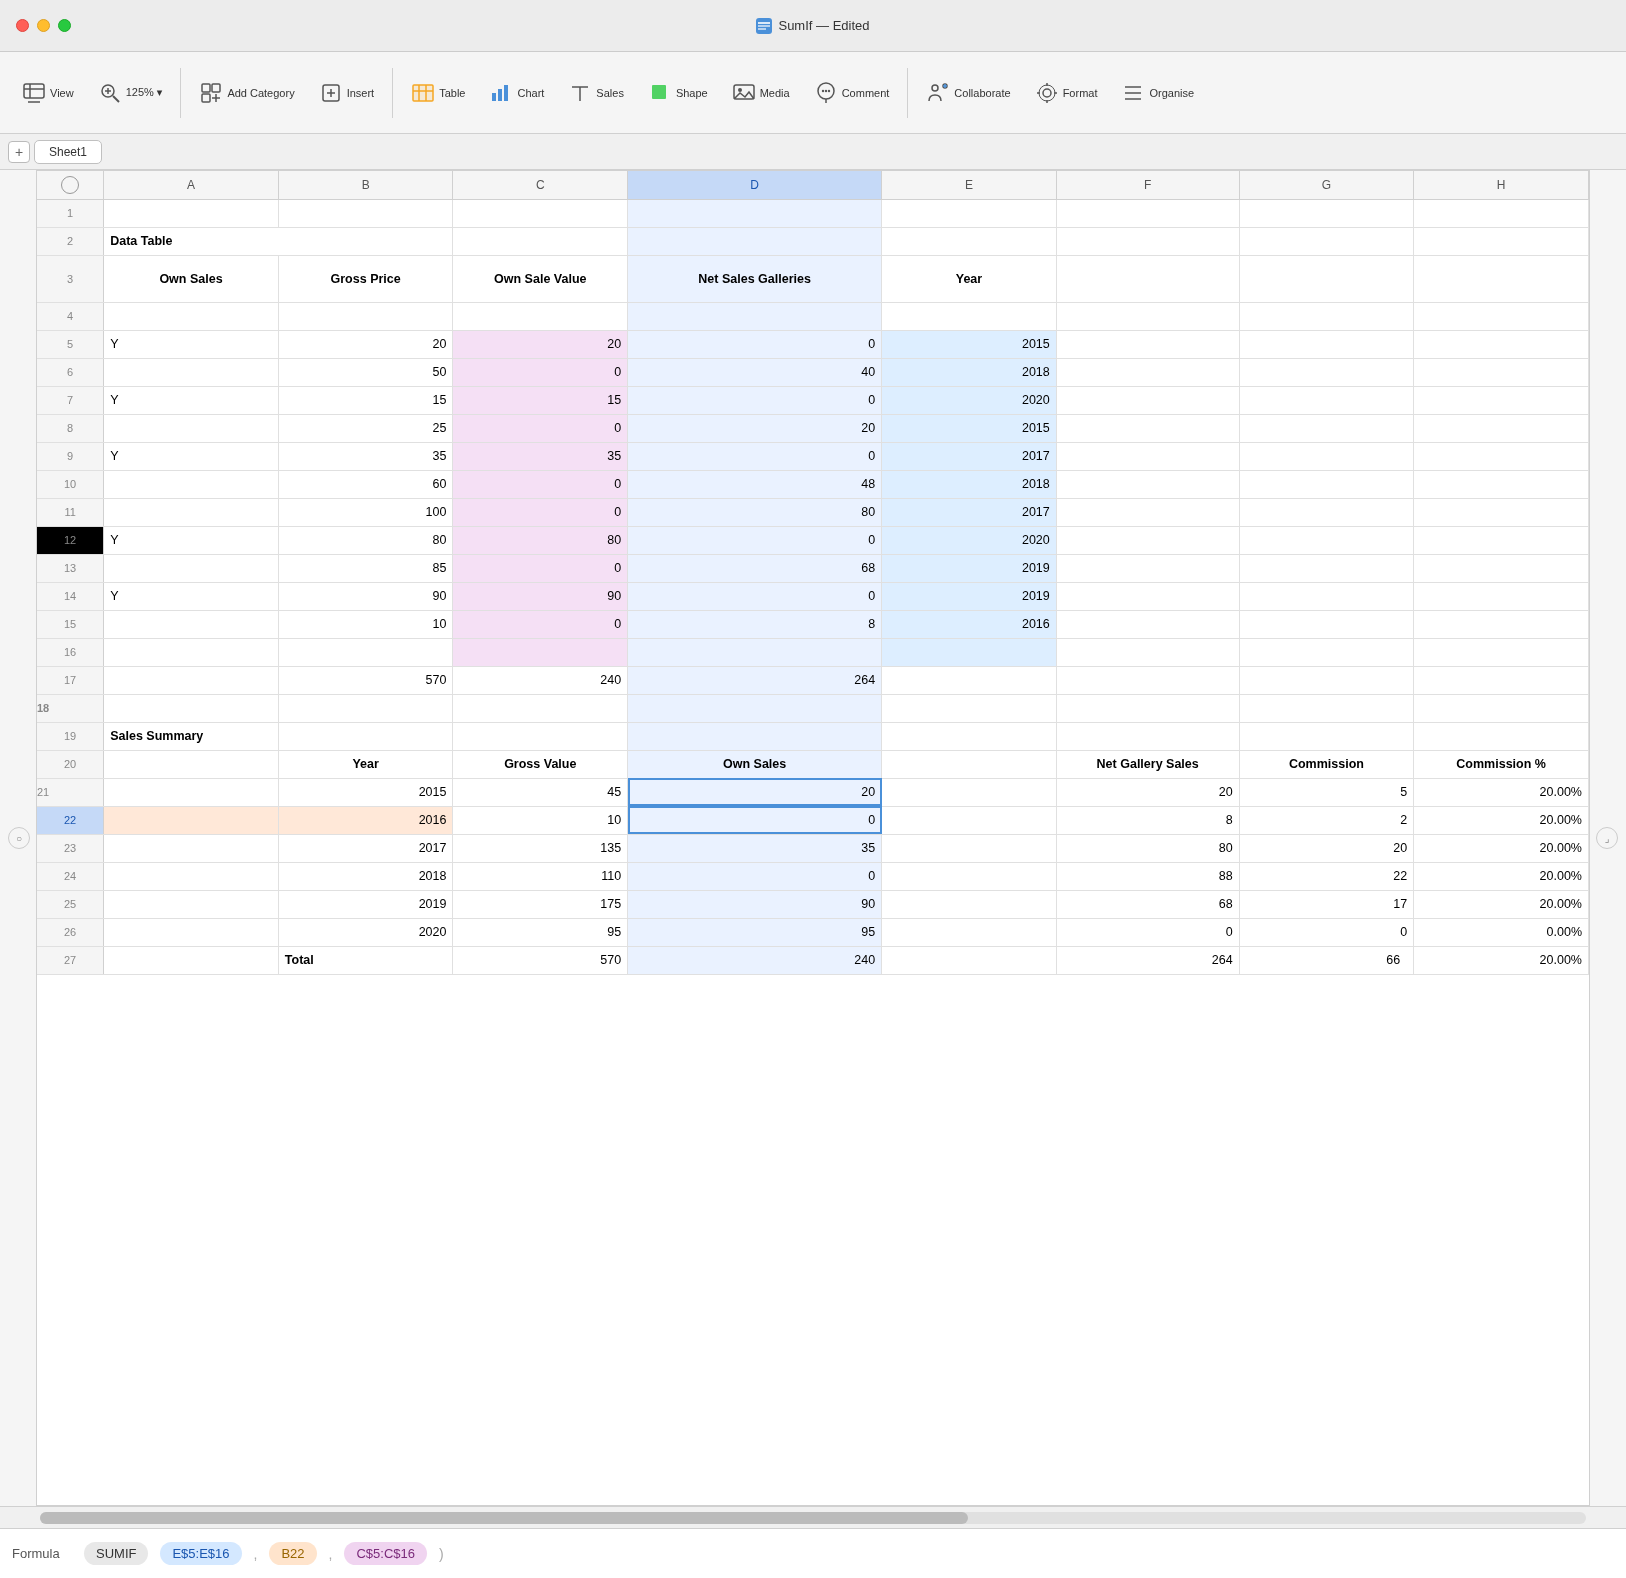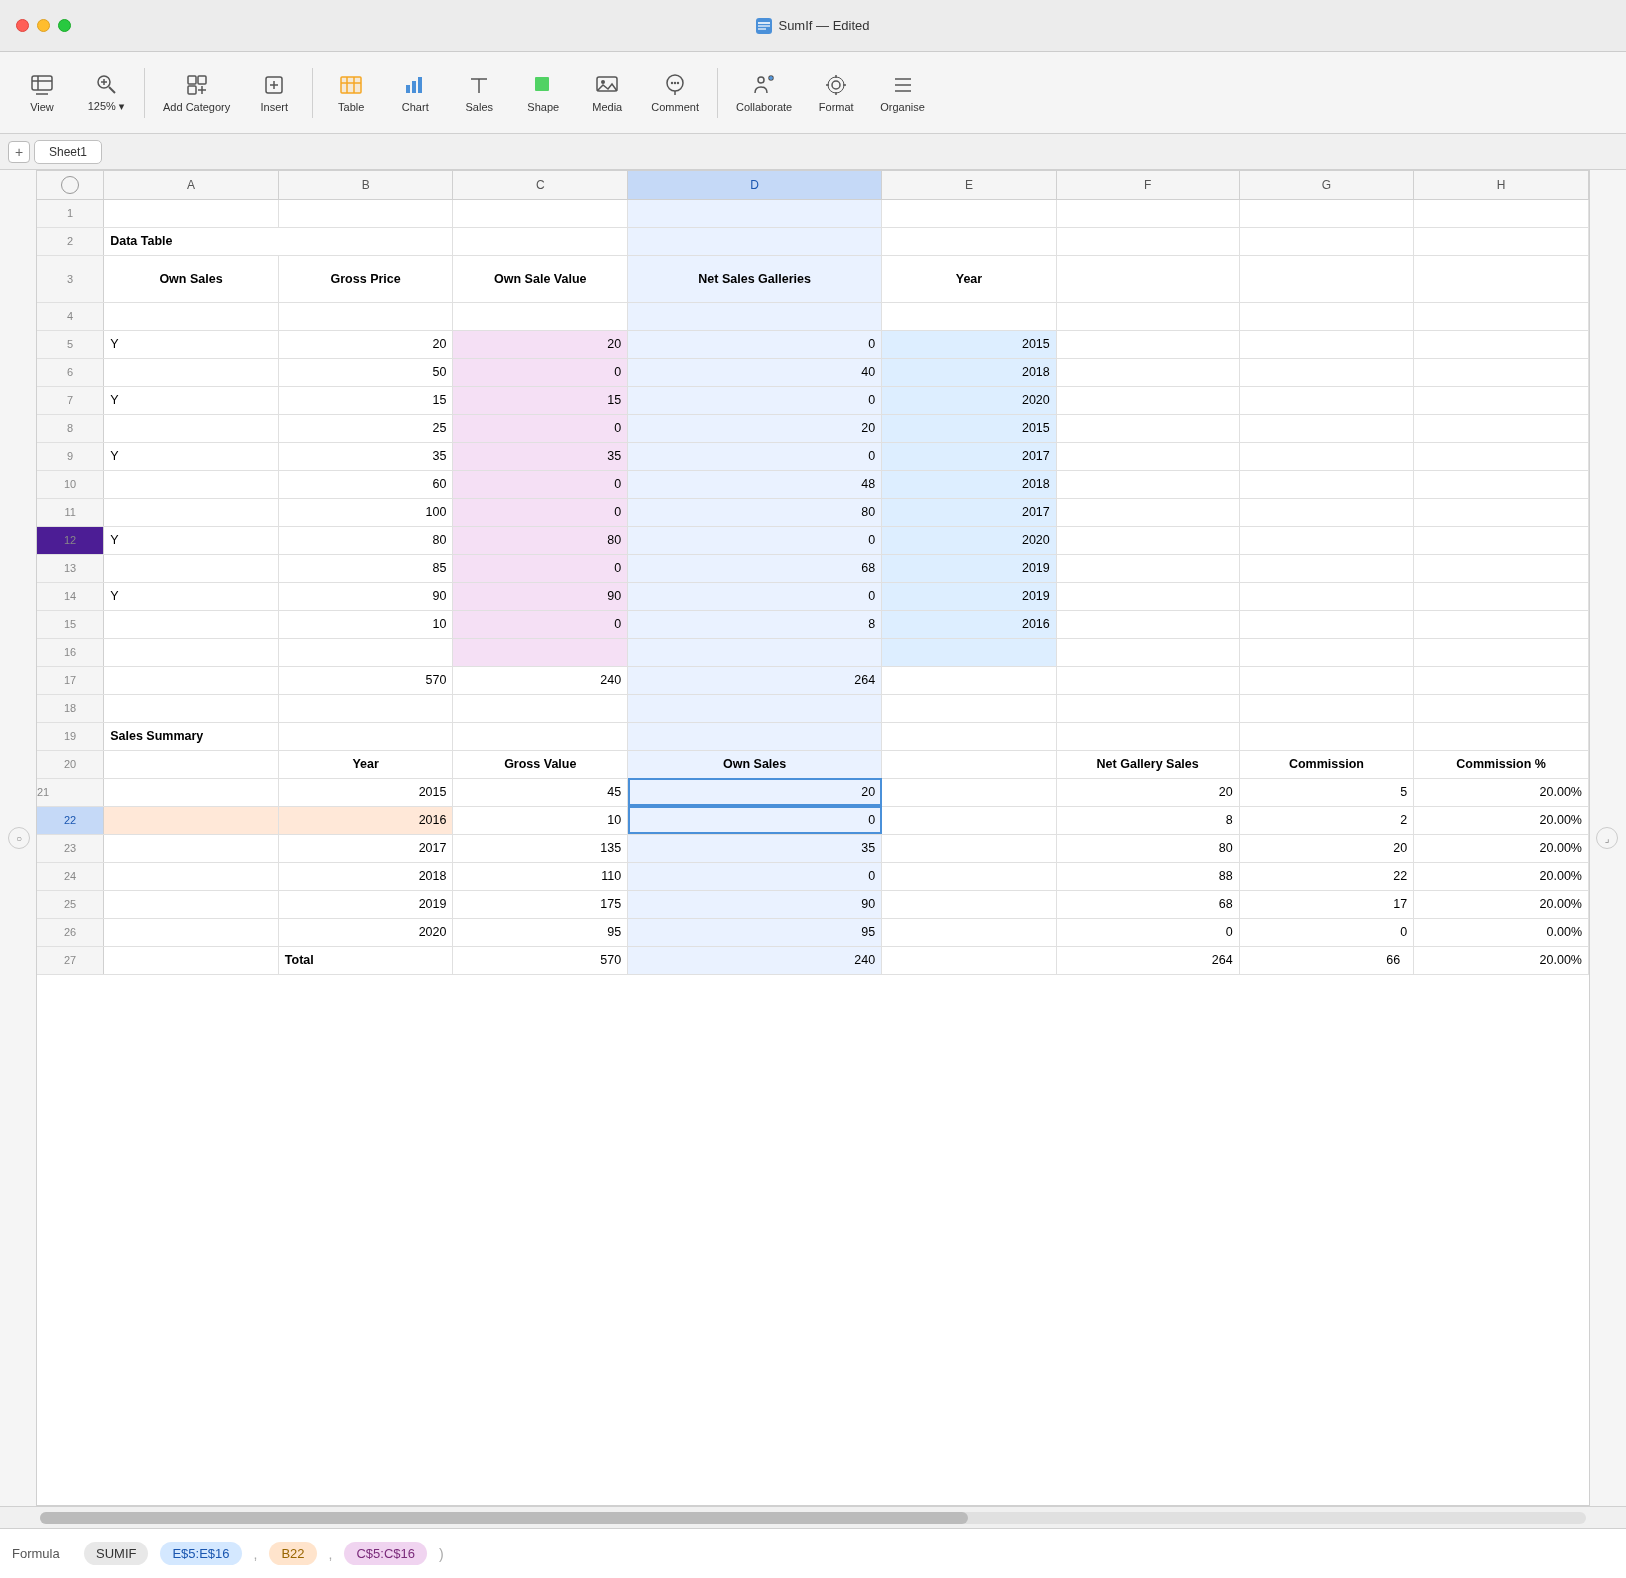--- a/index.html
+++ b/index.html
@@ -32,21 +32,21 @@
       height: 82px;
       background: #f5f5f5;
       border-bottom: 1px solid #d0d0d0;
       display: flex;
       align-items: center;
       padding: 0 12px;
       gap: 4px;
     }
     .toolbar-item {
       display: flex;
-      flex-direction: column;
+      flex-direction: row;
       align-items: center;
       justify-content: center;
       padding: 6px 10px;
       border-radius: 6px;
       cursor: pointer;
       min-width: 60px;
       gap: 4px;
     }
     .toolbar-item .tb-label { font-size: 11px; color: #333; }
     .toolbar-divider { width: 1px; height: 50px; background: #d0d0d0; margin: 0 4px; }
@@ -427,21 +427,21 @@
             <td style="height: 28px; border-right: 1px solid rgb(224, 224, 224); border-bottom: 1px solid rgb(224, 224, 224); padding: 0px 6px; vertical-align: middle; font-size: 12.5px; white-space: nowrap;"></td>
             <td style="height: 28px; border-right: 1px solid rgb(224, 224, 224); border-bottom: 1px solid rgb(224, 224, 224); padding: 0px 6px; vertical-align: middle; font-size: 12.5px; white-space: nowrap; text-align: right;">100</td>
             <td style="height: 28px; border-right: 1px solid rgb(224, 224, 224); border-bottom: 1px solid rgb(224, 224, 224); padding: 0px 6px; vertical-align: middle; font-size: 12.5px; white-space: nowrap; text-align: right; background: rgb(245, 224, 245);">0</td>
             <td style="height: 28px; border-right: 1px solid rgb(224, 224, 224); border-bottom: 1px solid rgb(224, 224, 224); padding: 0px 6px; vertical-align: middle; font-size: 12.5px; white-space: nowrap; text-align: right; background: rgb(234, 242, 255);">80</td>
             <td style="height: 28px; border-right: 1px solid rgb(224, 224, 224); border-bottom: 1px solid rgb(224, 224, 224); padding: 0px 6px; vertical-align: middle; font-size: 12.5px; white-space: nowrap; text-align: right; background: rgb(221, 238, 255);">2017</td>
             <td style="height: 28px; border-right: 1px solid rgb(224, 224, 224); border-bottom: 1px solid rgb(224, 224, 224); padding: 0px 6px; vertical-align: middle; font-size: 12.5px; white-space: nowrap;"></td>
             <td style="height: 28px; border-right: 1px solid rgb(224, 224, 224); border-bottom: 1px solid rgb(224, 224, 224); padding: 0px 6px; vertical-align: middle; font-size: 12.5px; white-space: nowrap;"></td>
             <td style="height: 28px; border-right: 1px solid rgb(224, 224, 224); border-bottom: 1px solid rgb(224, 224, 224); padding: 0px 6px; vertical-align: middle; font-size: 12.5px; white-space: nowrap;"></td>
           </tr>
           <tr>
-            <th style="width: 42px; min-width: 42px; height: 28px; border-right: 1px solid rgb(208, 208, 208); border-bottom: 1px solid rgb(224, 224, 224); background: #4c1d95; text-align: center; font-weight: 400; font-size: 11px; color: rgb(136, 136, 136); vertical-align: middle;">12</th>
+            <th style="width: 42px; min-width: 42px; height: 28px; border-right: 1px solid rgb(208, 208, 208); border-bottom: 1px solid rgb(224, 224, 224); background: #000000; text-align: center; font-weight: 400; font-size: 11px; color: rgb(136, 136, 136); vertical-align: middle;">12</th>
             <td style="height: 28px; border-right: 1px solid rgb(224, 224, 224); border-bottom: 1px solid rgb(224, 224, 224); padding: 0px 6px; vertical-align: middle; font-size: 12.5px; white-space: nowrap;">Y</td>
             <td style="height: 28px; border-right: 1px solid rgb(224, 224, 224); border-bottom: 1px solid rgb(224, 224, 224); padding: 0px 6px; vertical-align: middle; font-size: 12.5px; white-space: nowrap; text-align: right;">80</td>
             <td style="height: 28px; border-right: 1px solid rgb(224, 224, 224); border-bottom: 1px solid rgb(224, 224, 224); padding: 0px 6px; vertical-align: middle; font-size: 12.5px; white-space: nowrap; text-align: right; background: rgb(245, 224, 245);">80</td>
             <td style="height: 28px; border-right: 1px solid rgb(224, 224, 224); border-bottom: 1px solid rgb(224, 224, 224); padding: 0px 6px; vertical-align: middle; font-size: 12.5px; white-space: nowrap; text-align: right; background: rgb(234, 242, 255);">0</td>
             <td style="height: 28px; border-right: 1px solid rgb(224, 224, 224); border-bottom: 1px solid rgb(224, 224, 224); padding: 0px 6px; vertical-align: middle; font-size: 12.5px; white-space: nowrap; text-align: right; background: rgb(221, 238, 255);">2020</td>
             <td style="height: 28px; border-right: 1px solid rgb(224, 224, 224); border-bottom: 1px solid rgb(224, 224, 224); padding: 0px 6px; vertical-align: middle; font-size: 12.5px; white-space: nowrap;"></td>
             <td style="height: 28px; border-right: 1px solid rgb(224, 224, 224); border-bottom: 1px solid rgb(224, 224, 224); padding: 0px 6px; vertical-align: middle; font-size: 12.5px; white-space: nowrap;"></td>
             <td style="height: 28px; border-right: 1px solid rgb(224, 224, 224); border-bottom: 1px solid rgb(224, 224, 224); padding: 0px 6px; vertical-align: middle; font-size: 12.5px; white-space: nowrap;"></td>
           </tr>
           <tr>
@@ -493,21 +493,21 @@
             <td style="height: 28px; border-right: 1px solid rgb(224, 224, 224); border-bottom: 1px solid rgb(224, 224, 224); padding: 0px 6px; vertical-align: middle; font-size: 12.5px; white-space: nowrap;"></td>
             <td style="height: 28px; border-right: 1px solid rgb(224, 224, 224); border-bottom: 1px solid rgb(224, 224, 224); padding: 0px 6px; vertical-align: middle; font-size: 12.5px; white-space: nowrap; text-align: right;">570</td>
             <td style="height: 28px; border-right: 1px solid rgb(224, 224, 224); border-bottom: 1px solid rgb(224, 224, 224); padding: 0px 6px; vertical-align: middle; font-size: 12.5px; white-space: nowrap; text-align: right;">240</td>
             <td style="height: 28px; border-right: 1px solid rgb(224, 224, 224); border-bottom: 1px solid rgb(224, 224, 224); padding: 0px 6px; vertical-align: middle; font-size: 12.5px; white-space: nowrap; text-align: right; background: rgb(234, 242, 255);">264</td>
             <td style="height: 28px; border-right: 1px solid rgb(224, 224, 224); border-bottom: 1px solid rgb(224, 224, 224); padding: 0px 6px; vertical-align: middle; font-size: 12.5px; white-space: nowrap;"></td>
             <td style="height: 28px; border-right: 1px solid rgb(224, 224, 224); border-bottom: 1px solid rgb(224, 224, 224); padding: 0px 6px; vertical-align: middle; font-size: 12.5px; white-space: nowrap;"></td>
             <td style="height: 28px; border-right: 1px solid rgb(224, 224, 224); border-bottom: 1px solid rgb(224, 224, 224); padding: 0px 6px; vertical-align: middle; font-size: 12.5px; white-space: nowrap;"></td>
             <td style="height: 28px; border-right: 1px solid rgb(224, 224, 224); border-bottom: 1px solid rgb(224, 224, 224); padding: 0px 6px; vertical-align: middle; font-size: 12.5px; white-space: nowrap;"></td>
           </tr>
           <tr>
-            <th style="width: 42px; min-width: 42px; height: 28px; border-right: 1px solid rgb(208, 208, 208); border-bottom: 1px solid rgb(224, 224, 224); background: rgb(245, 245, 245); text-align: center; font-weight: 400; font-size: 11px; color: rgb(136, 136, 136); vertical-align: middle;">18</th>
+            <th style="width: 42px; min-width: 42px; height: 28px; border-right: 1px solid rgb(208, 208, 208); border-bottom: 1px solid rgb(224, 224, 224); background: rgb(245, 245, 245); text-align: left; font-weight: 700; font-size: 11px; color: rgb(136, 136, 136); vertical-align: middle;">18</th>
             <td style="height: 28px; border-right: 1px solid rgb(224, 224, 224); border-bottom: 1px solid rgb(224, 224, 224); padding: 0px 6px; vertical-align: middle; font-size: 12.5px; white-space: nowrap;"></td>
             <td style="height: 28px; border-right: 1px solid rgb(224, 224, 224); border-bottom: 1px solid rgb(224, 224, 224); padding: 0px 6px; vertical-align: middle; font-size: 12.5px; white-space: nowrap;"></td>
             <td style="height: 28px; border-right: 1px solid rgb(224, 224, 224); border-bottom: 1px solid rgb(224, 224, 224); padding: 0px 6px; vertical-align: middle; font-size: 12.5px; white-space: nowrap;"></td>
             <td style="height: 28px; border-right: 1px solid rgb(224, 224, 224); border-bottom: 1px solid rgb(224, 224, 224); padding: 0px 6px; vertical-align: middle; font-size: 12.5px; white-space: nowrap; background: rgb(234, 242, 255);"></td>
             <td style="height: 28px; border-right: 1px solid rgb(224, 224, 224); border-bottom: 1px solid rgb(224, 224, 224); padding: 0px 6px; vertical-align: middle; font-size: 12.5px; white-space: nowrap;"></td>
             <td style="height: 28px; border-right: 1px solid rgb(224, 224, 224); border-bottom: 1px solid rgb(224, 224, 224); padding: 0px 6px; vertical-align: middle; font-size: 12.5px; white-space: nowrap;"></td>
             <td style="height: 28px; border-right: 1px solid rgb(224, 224, 224); border-bottom: 1px solid rgb(224, 224, 224); padding: 0px 6px; vertical-align: middle; font-size: 12.5px; white-space: nowrap;"></td>
             <td style="height: 28px; border-right: 1px solid rgb(224, 224, 224); border-bottom: 1px solid rgb(224, 224, 224); padding: 0px 6px; vertical-align: middle; font-size: 12.5px; white-space: nowrap;"></td>
           </tr>
           <tr>

